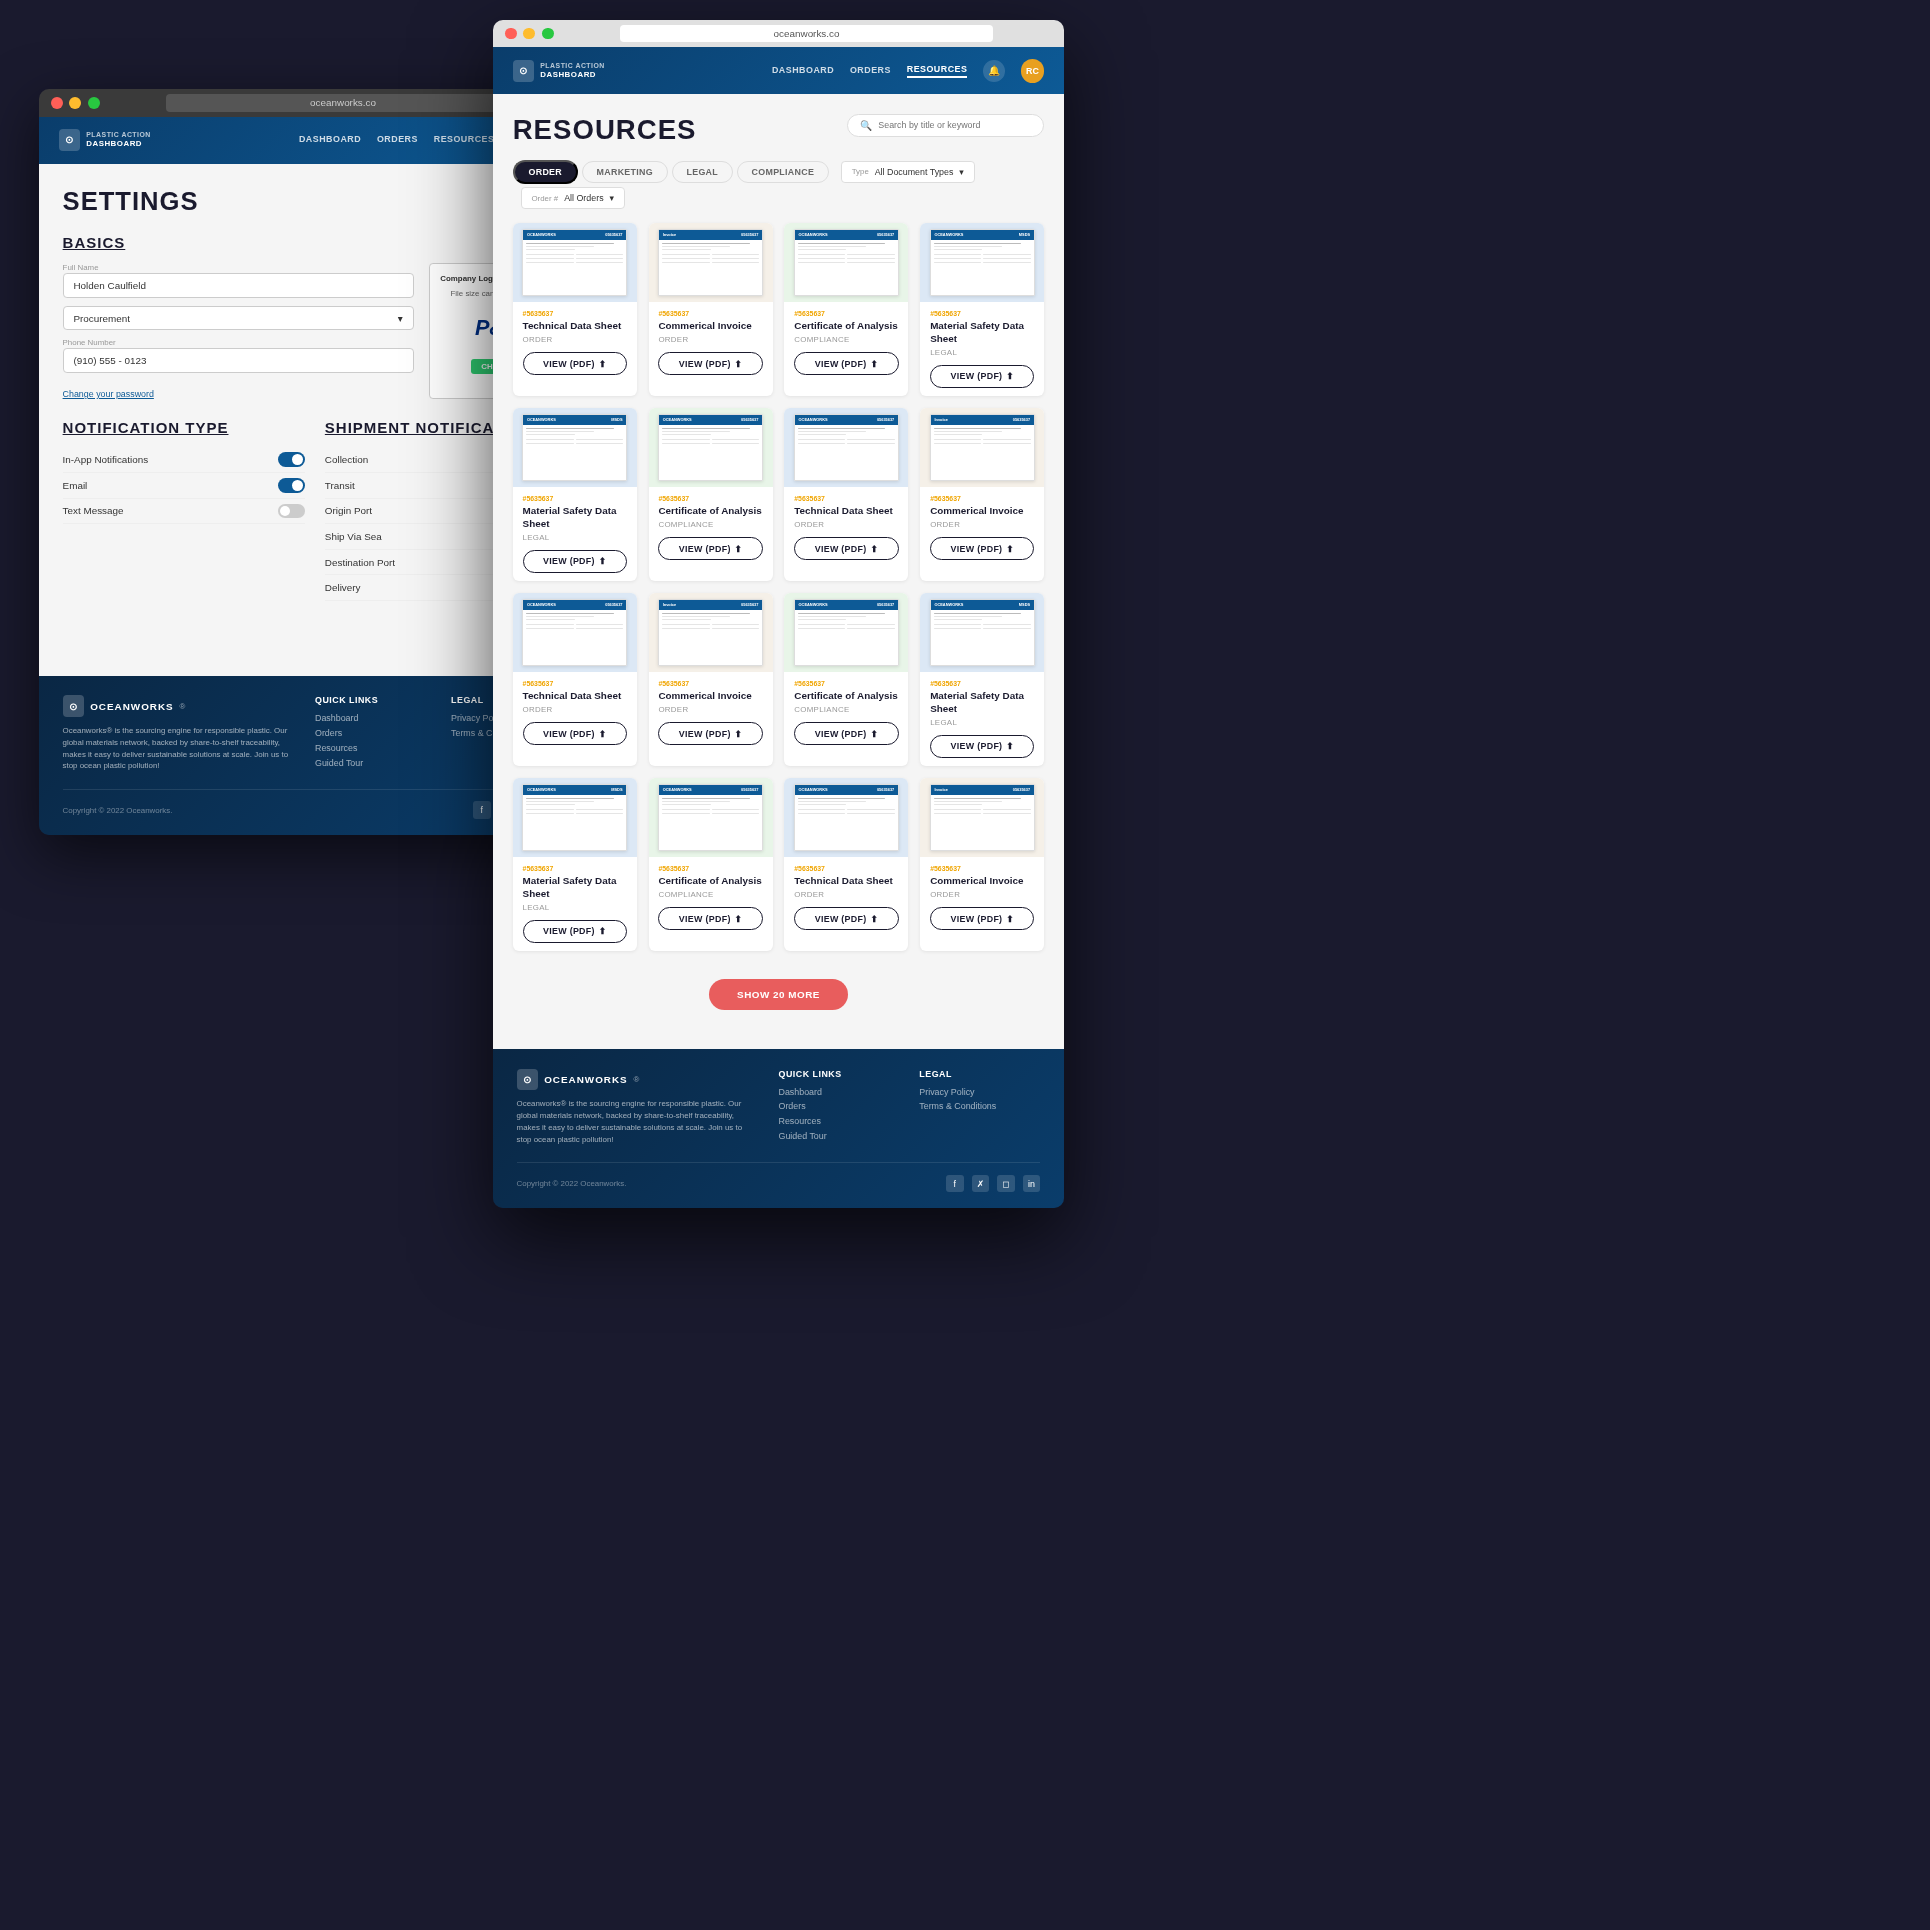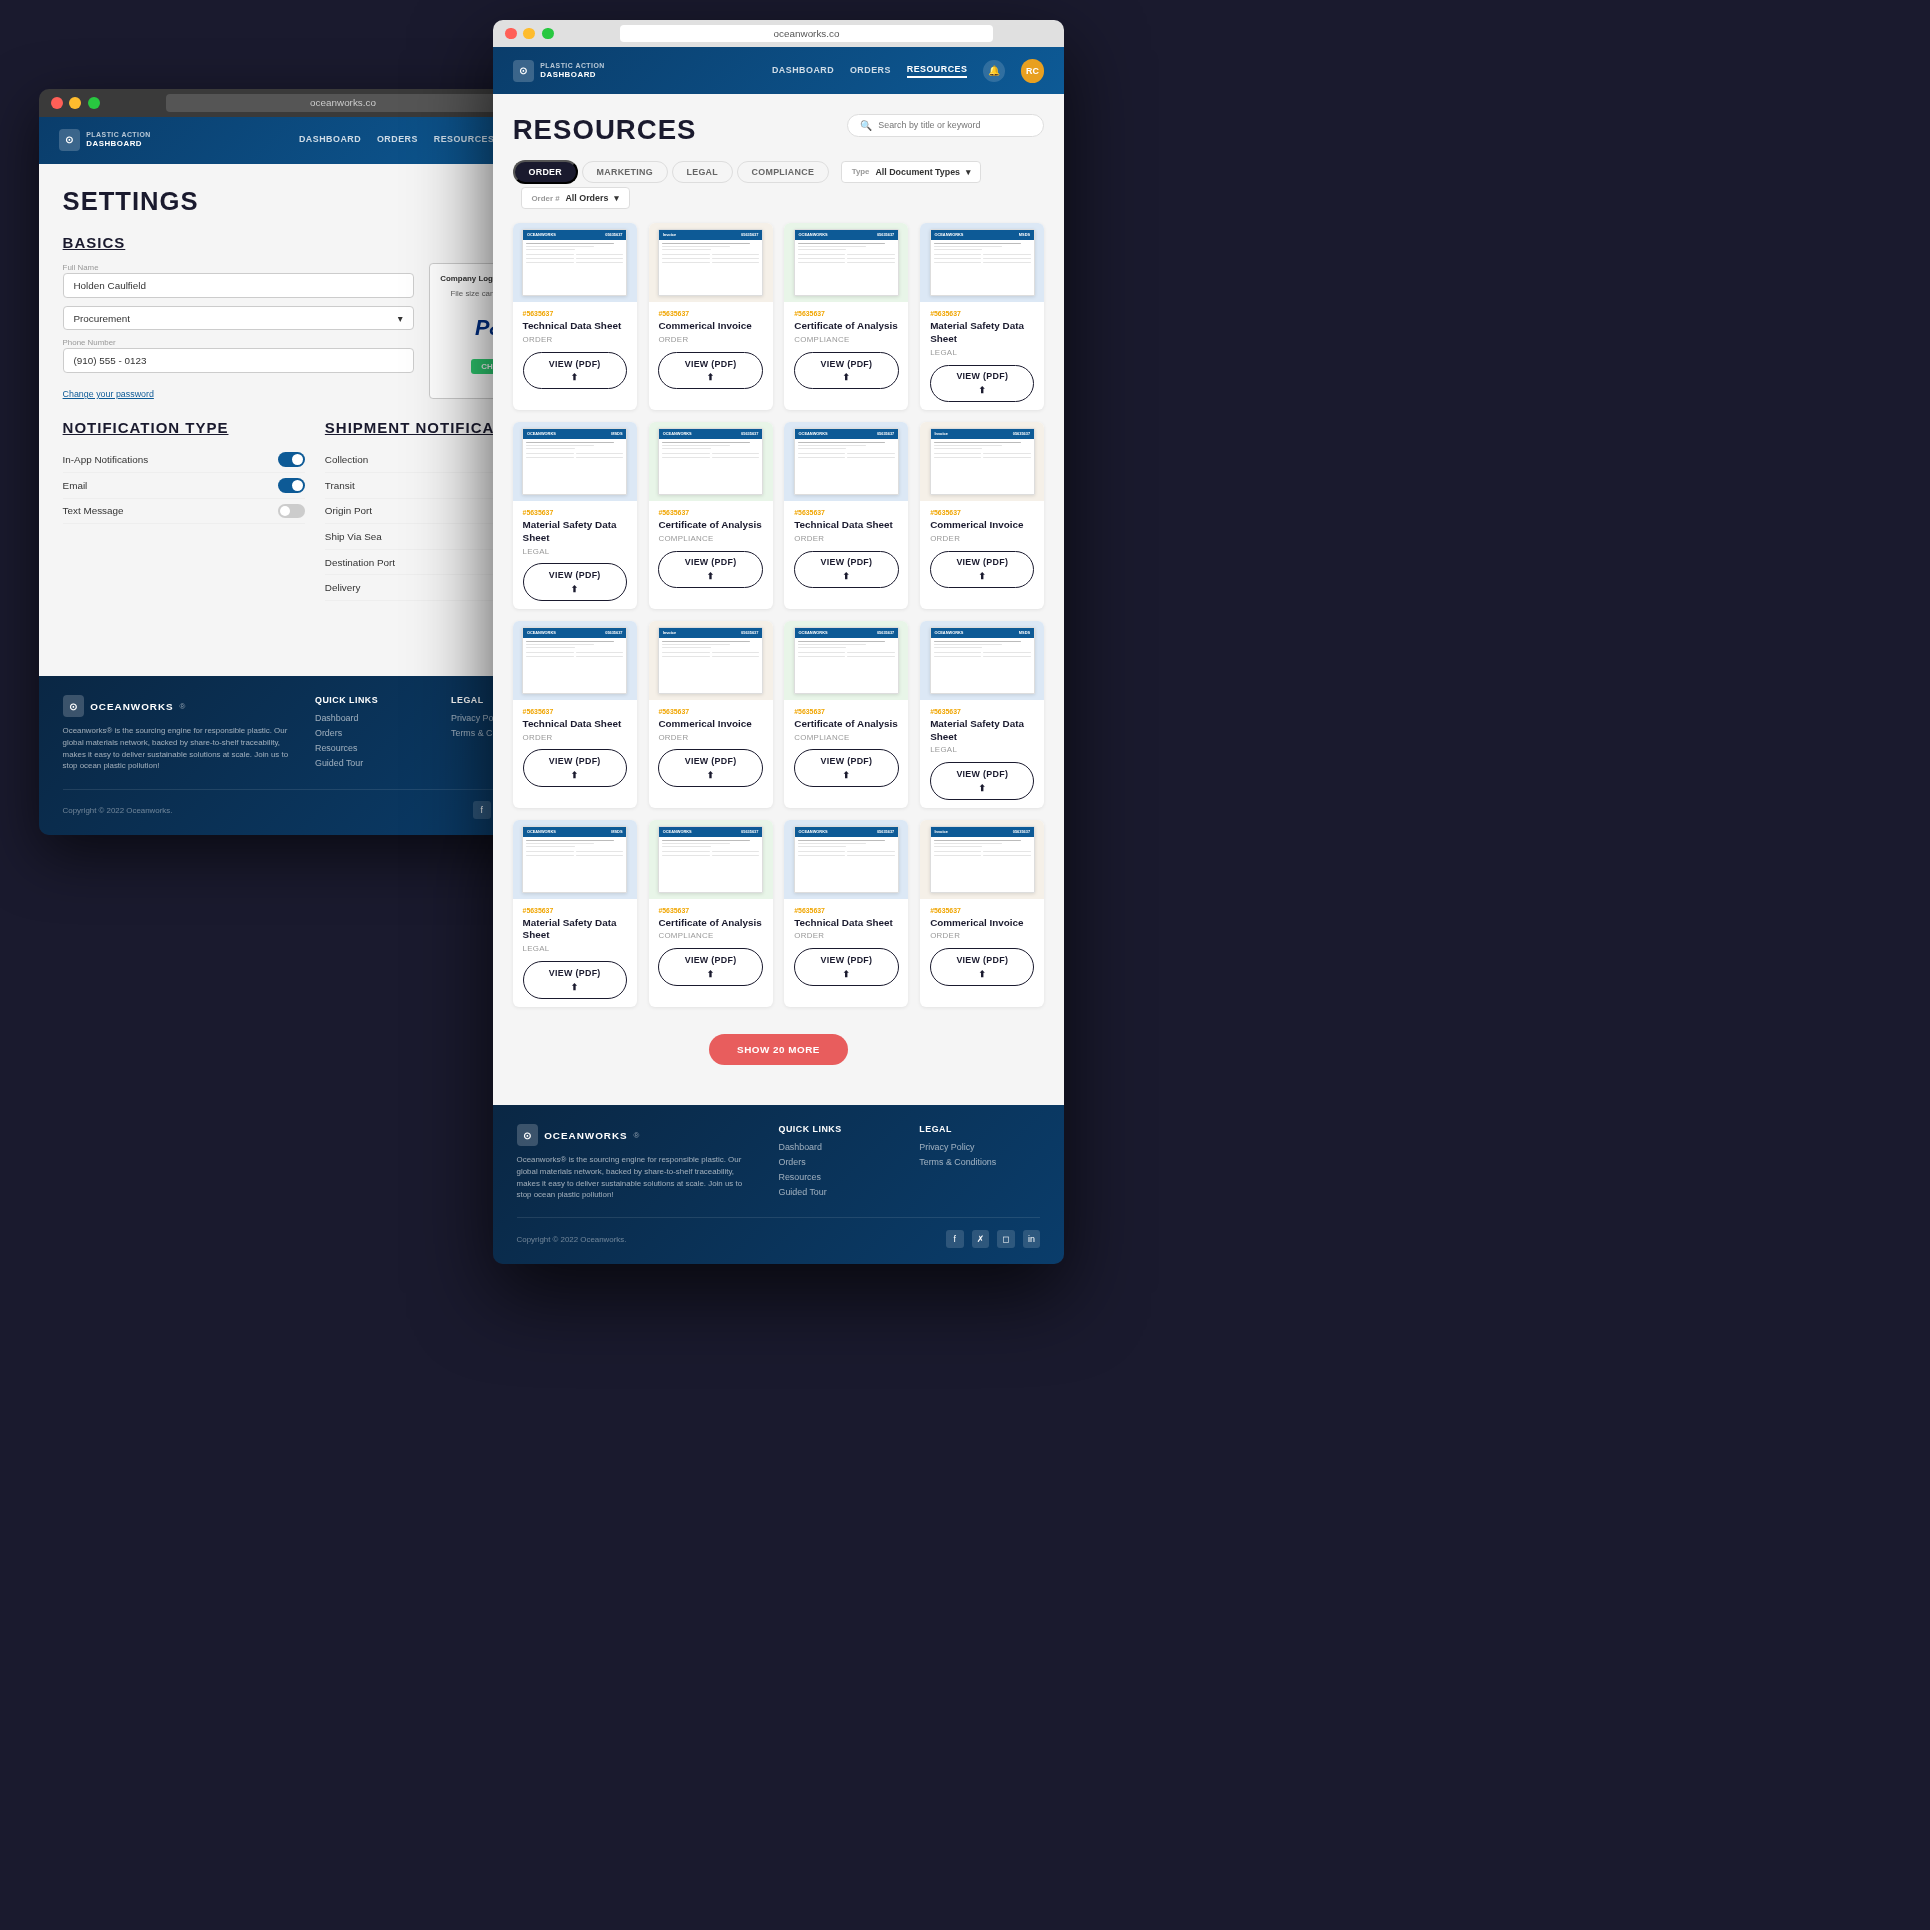--- a/index.html
+++ b/index.html
@@ -414,21 +414,20 @@
       align-items: center;
       background: white;
       border: 1px solid #ddd;
       border-radius: 3.9px;
       padding: 4.9px 9.9px;
       font-size: 8.9px;
       color: #333;
       gap: 5.9px;
       cursor: pointer;
       margin-left: 7.9px;
-      font-weight: bold;
     }
     .docs-grid {
       display: grid;
       grid-template-columns: repeat(4, 1fr);
       gap: 11.8px;
       margin-bottom: 15.8px;
     }
     .doc-card {
       background: white;
       border-radius: 5.9px;
@@ -470,25 +469,24 @@
       padding: 5.9px;
       border: 1.5px solid #1a1a2e;
       border-radius: 19.7px;
       background: transparent;
       font-size: 8.9px;
       font-weight: 600;
       color: #1a1a2e;
       cursor: pointer;
       display: flex;
       align-items: center;
-      justify-content: flex-start;
+      justify-content: center;
       gap: 3.9px;
       text-transform: uppercase;
       letter-spacing: 0.3px;
-      flex-direction: column;
     }
     .show-more-row {
       display: flex;
       justify-content: center;
       padding: 11.8px 0 19.7px;
     }
     .show-more-btn {
       background: #e85d5d;
       color: white;
       border: none;

